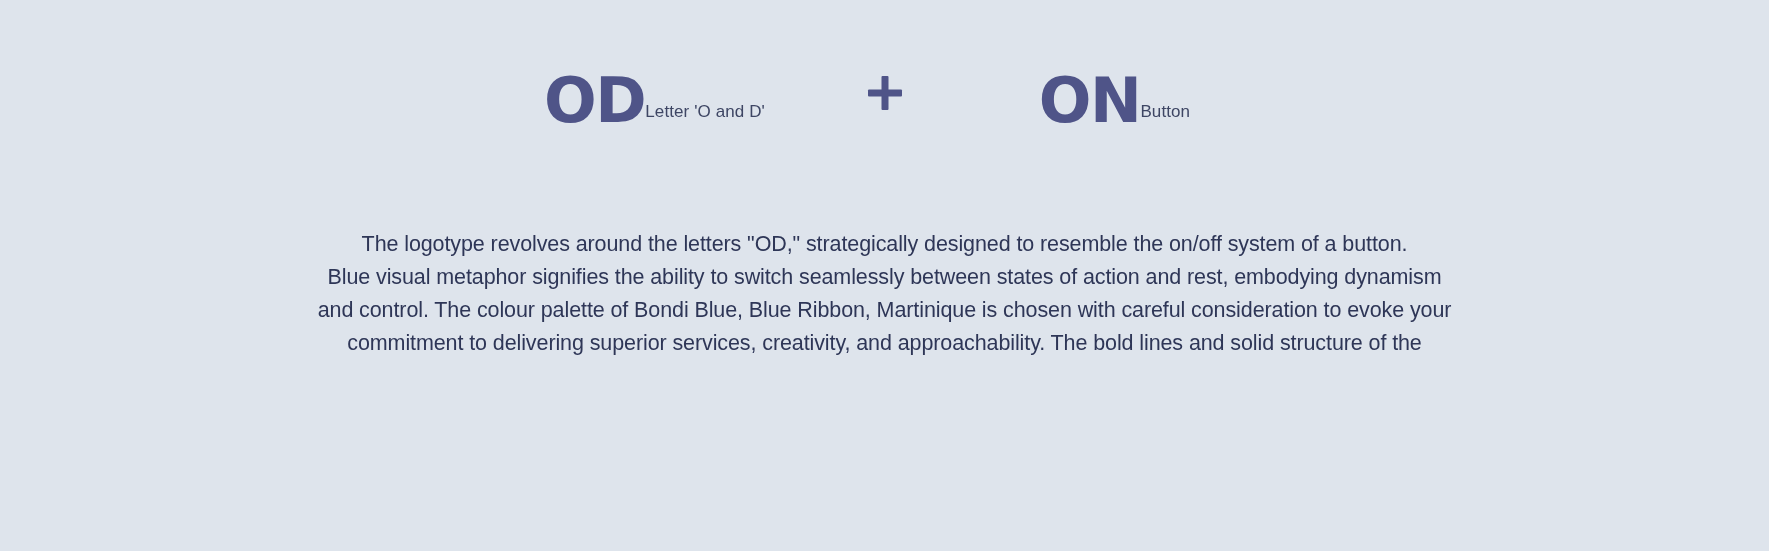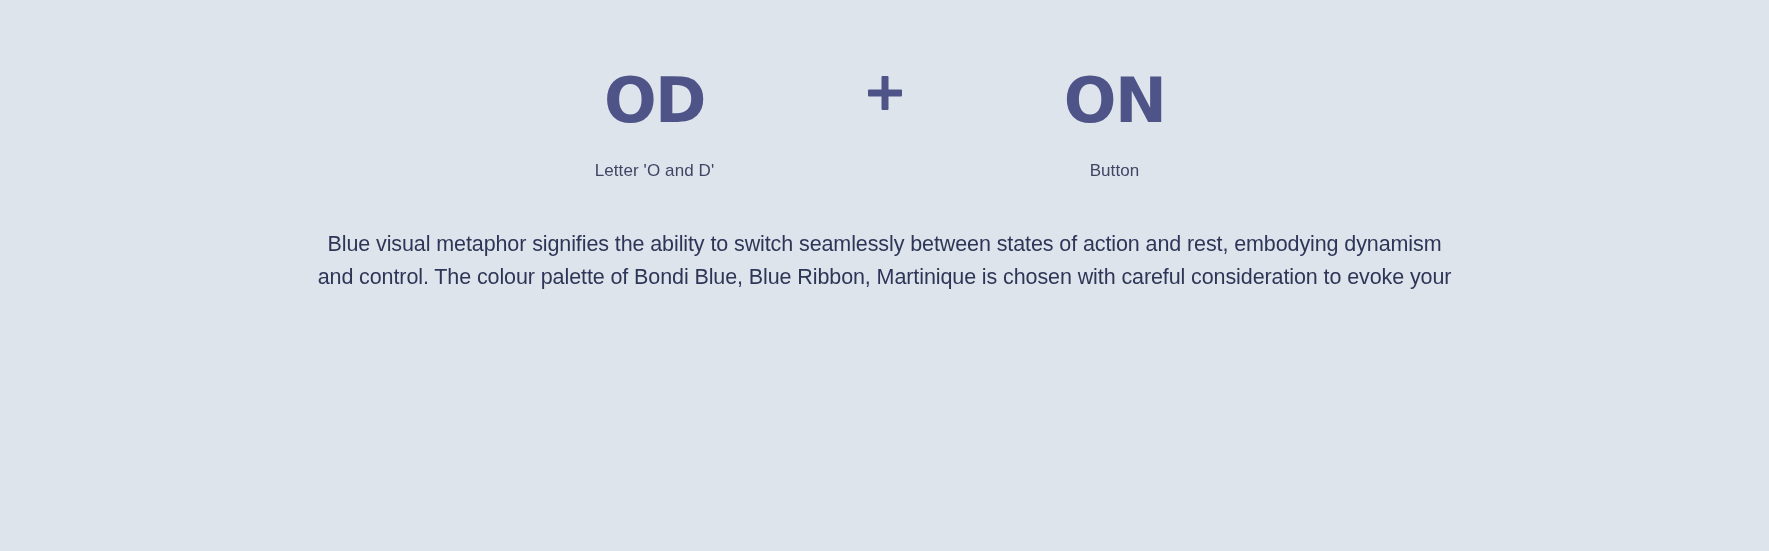--- a/index.html
+++ b/index.html
@@ -29,21 +29,21 @@
     top: 62px;
     left: 0;
     width: 1769px;
     display: flex;
     justify-content: center;
     align-items: flex-start;
   }
 
   .formula-item {
     display: flex;
-    flex-direction: column;
+    flex-direction: row;
     align-items: center;
     width: 300px;
     justify-content: center;
   }
 
   .mark {
     font-family: "DejaVu Sans", sans-serif;
     font-weight: 700;
     font-size: 62px;
     line-height: 78px;
@@ -138,17 +138,19 @@
     </div>
 
     <div class="formula-item">
       <div class="mark">ON</div>
       <div class="mark-caption">Button</div>
     </div>
 
   </div>
 
   <div class="rationale">
+    <span class="rationale-line">The logotype revolves around the letters "OD," strategically designed to resemble the on/off system of a button.</span>
     <span class="rationale-line">Blue visual metaphor signifies the ability to switch seamlessly between states of action and rest, embodying dynamism</span>
     <span class="rationale-line">and control. The colour palette of Bondi Blue, Blue Ribbon, Martinique is chosen with careful consideration to evoke your</span>
+    <span class="rationale-line">commitment to delivering superior services, creativity, and approachability. The bold lines and solid structure of the</span>
   </div>
 
 </div>
 
 </body></html>

